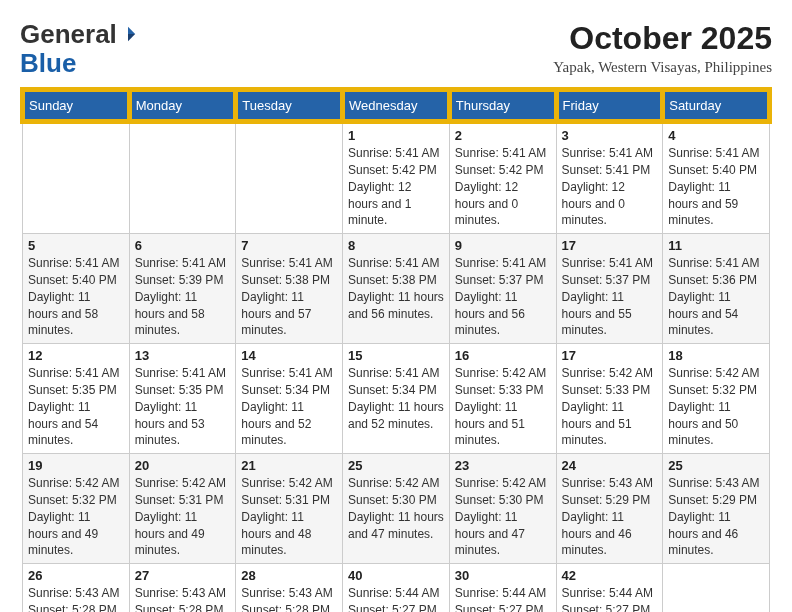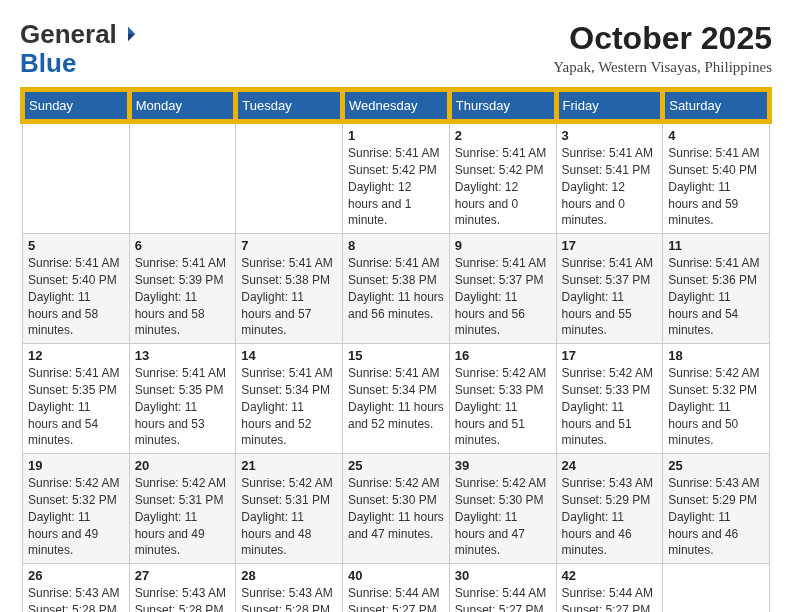--- a/index.html
+++ b/index.html
@@ -216,21 +216,21 @@
         </td>
         <td>
           <span class="day-num">21</span>
           <div class="day-info">Sunrise: 5:42 AM<br>Sunset: 5:31 PM<br>Daylight: 11 hours and 48 minutes.</div>
         </td>
         <td>
           <span class="day-num">25</span>
           <div class="day-info">Sunrise: 5:42 AM<br>Sunset: 5:30 PM<br>Daylight: 11 hours and 47 minutes.</div>
         </td>
         <td>
-          <span class="day-num">39</span>
+          <span class="day-num">23</span>
           <div class="day-info">Sunrise: 5:42 AM<br>Sunset: 5:30 PM<br>Daylight: 11 hours and 47 minutes.</div>
         </td>
         <td>
           <span class="day-num">24</span>
           <div class="day-info">Sunrise: 5:43 AM<br>Sunset: 5:29 PM<br>Daylight: 11 hours and 46 minutes.</div>
         </td>
         <td>
           <span class="day-num">25</span>
           <div class="day-info">Sunrise: 5:43 AM<br>Sunset: 5:29 PM<br>Daylight: 11 hours and 46 minutes.</div>
         </td>

